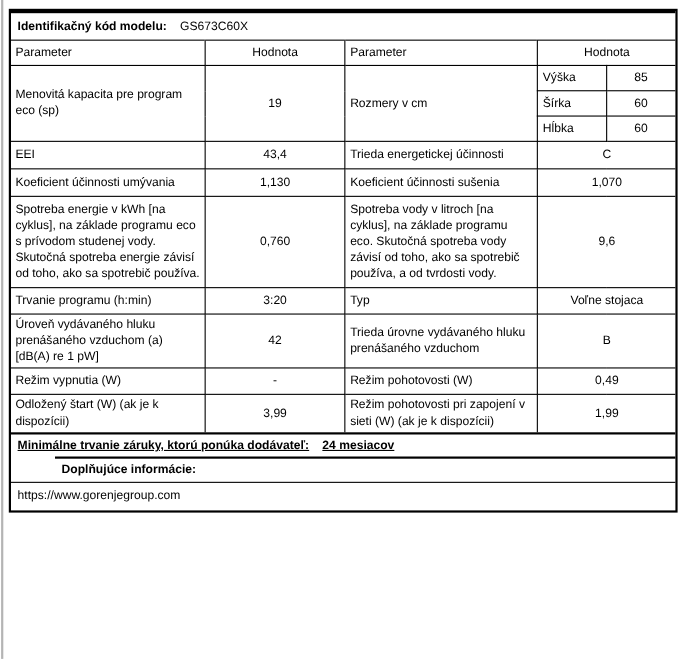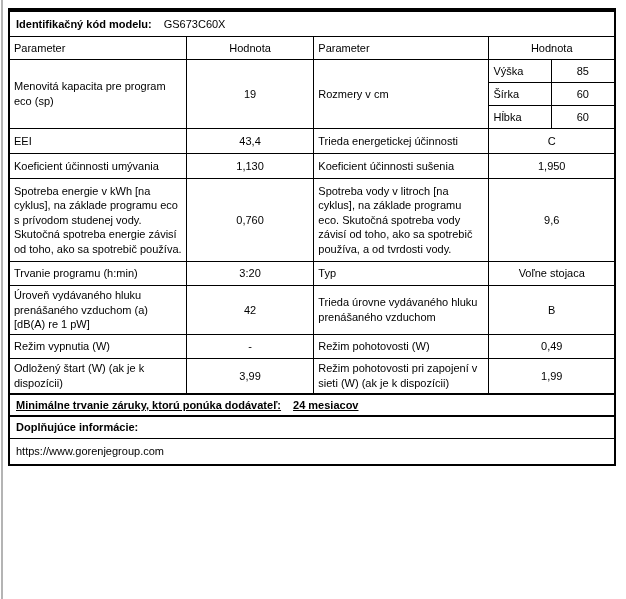--- a/index.html
+++ b/index.html
@@ -28,21 +28,21 @@
 
   
   .row { font-size: 11px; padding: 6px 6px; }
   .row .lbl { font-weight: bold; }
   .row .val { font-weight: normal; margin-left: 12px; }
   .bt1 { border-top: 1px solid #000; }
   .bt2 { border-top: 2px solid #000; }
   .row-navov   { padding: 7px 6px 8px 6px; }
   .row-warranty .val { font-weight: bold; }
   .row-warranty { padding: 4px 6px; text-decoration: underline; }
-  .row-addinfo  { padding: 4px 6px 5px 6px; }
+  .row-addinfo  { padding: 4px 6px 5px 6px; margin-left: 40px; }
   .row-url      { padding: 6px 6px 7px 6px; font-weight: normal; }
 
   
   table.ptable {
     width: 100%;
     border-collapse: collapse;
     font-size: 11px;
     table-layout: fixed;
   }
   .ptable td, .ptable th {
@@ -117,21 +117,21 @@
     <tr class="h-r1">
       <td class="cell-param">EEI</td>
       <td class="cell-val">43,4</td>
       <td class="cell-param">Trieda energetickej účinnosti</td>
       <td class="cell-val" colspan="2">C</td>
     </tr>
     <tr class="h-r2">
       <td class="cell-param">Koeficient účinnosti umývania</td>
       <td class="cell-val">1,130</td>
       <td class="cell-param">Koeficient účinnosti sušenia</td>
-      <td class="cell-val" colspan="2">1,950</td>
+      <td class="cell-val" colspan="2">1,070</td>
     </tr>
     <tr class="h-r3">
       <td class="cell-param">Spotreba energie v kWh [na cyklus], na základe programu eco s prívodom studenej vody. Skutočná spotreba energie závisí od toho, ako sa spotrebič používa.</td>
       <td class="cell-val">0,760</td>
       <td class="cell-param">Spotreba vody v litroch [na cyklus], na základe programu eco. Skutočná spotreba vody závisí od toho, ako sa spotrebič používa, a od tvrdosti vody.</td>
       <td class="cell-val" colspan="2">9,6</td>
     </tr>
     <tr class="h-r4">
       <td class="cell-param">Trvanie programu (h:min)</td>
       <td class="cell-val">3:20</td>

